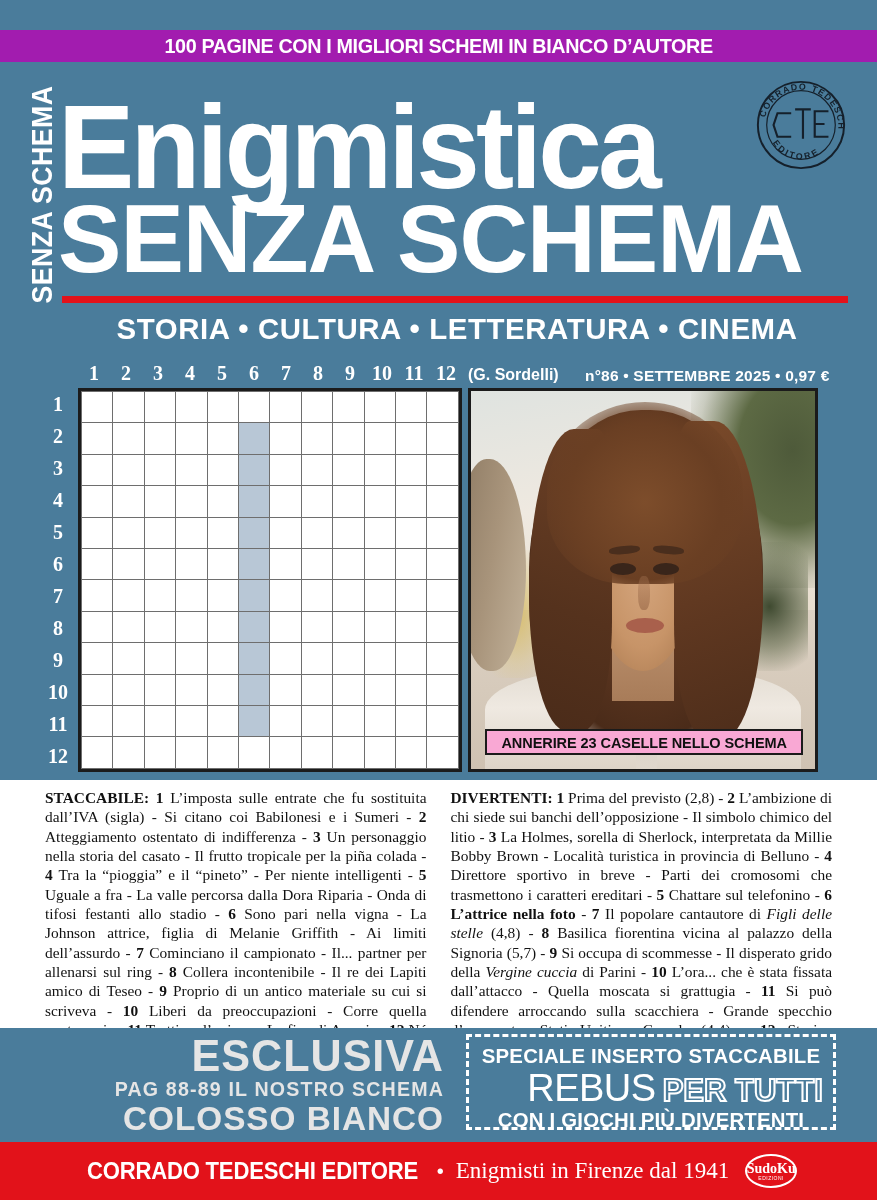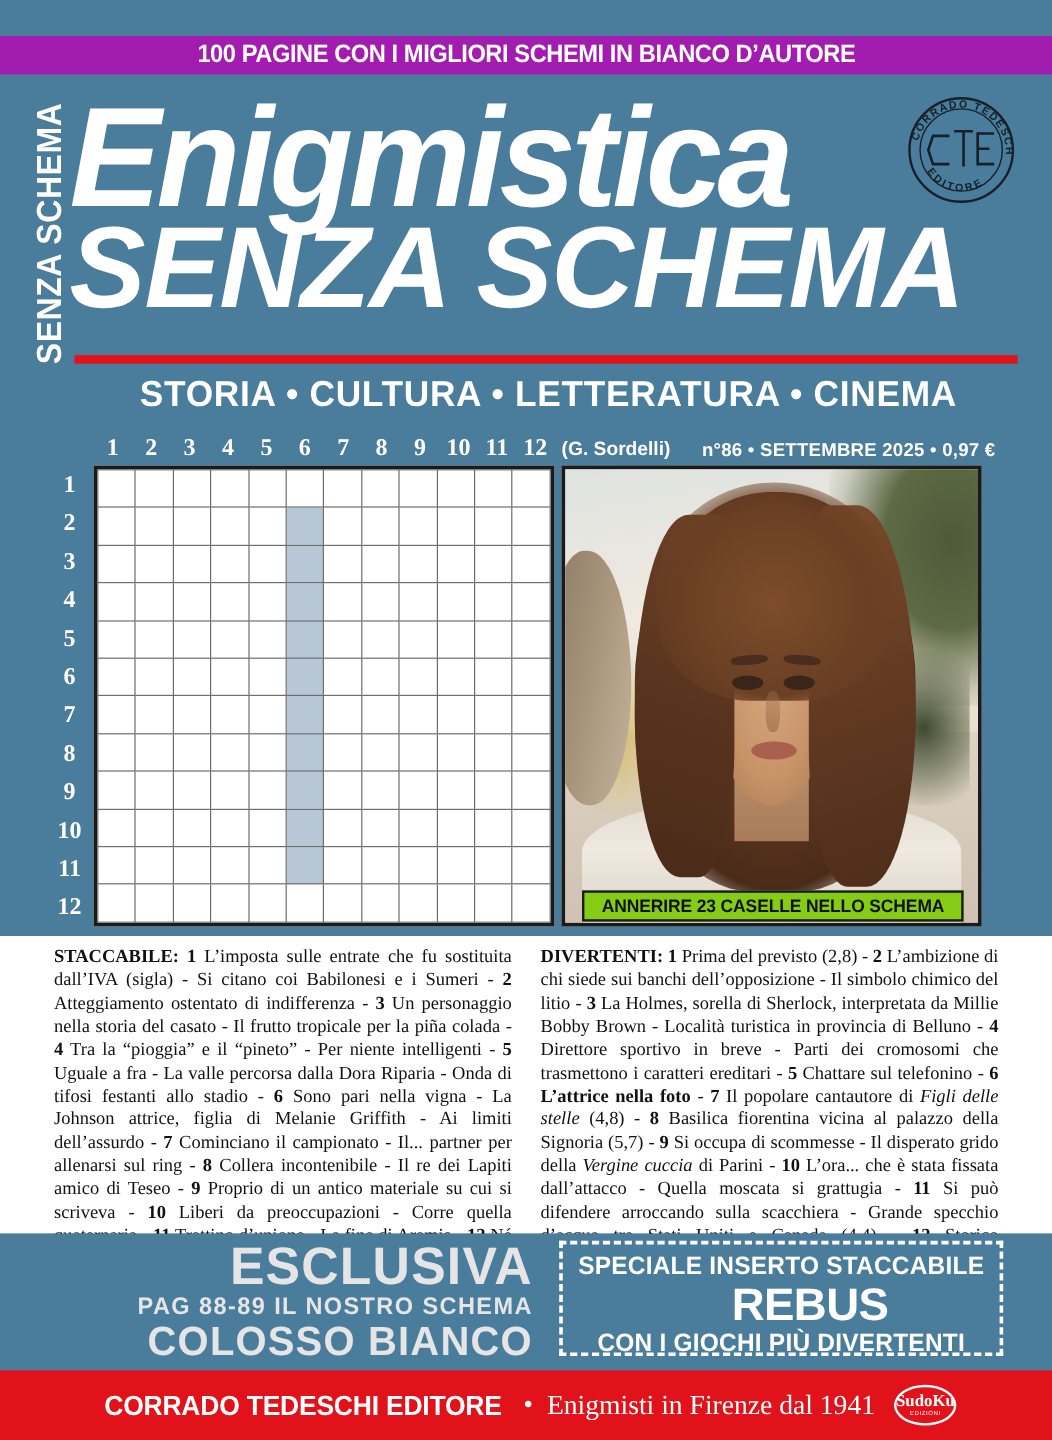--- a/index.html
+++ b/index.html
@@ -43,21 +43,21 @@
   .side-label-text {
     color: #ffffff;
     font-weight: bold;
     font-size: 29px;
     letter-spacing: 0.5px;
     transform: scaleX(0.92);
     white-space: nowrap;
   }
 
   
-  .masthead { position: absolute; left: 58px; top: 85px; width: 800px; font-style: italic; }
+  .masthead { position: absolute; left: 58px; top: 100px; width: 800px; }
   .title-main {
     color: #ffffff;
     font-weight: bold;
     font-size: 118px;
     line-height: 0.80;
     letter-spacing: -4px;
     transform: scaleX(0.97);
     transform-origin: left center;
     white-space: nowrap;
   }
@@ -242,23 +242,23 @@
     background: linear-gradient(180deg, rgba(170,120,85,0.35), rgba(150,102,70,0.6));
     border-radius: 40%;
   }
   .ph-lips {
     position: absolute; left: 45%; top: 60%;
     width: 11%; height: 4%;
     background: #a9604c;
     border-radius: 50%;
   }
   .photo-caption {
-    position: absolute; left: 14px; bottom: 1px;
+    position: absolute; left: 14px; bottom: 14px;
     width: 318px; height: 26px;
-    background: #84cc16;
+    background: #f9a8d4;
     border: 2px solid #1b1b1b;
     display: flex; align-items: center; justify-content: center;
   }
   .photo-caption span {
     color: #111111;
     font-weight: bold;
     font-size: 15px;
     letter-spacing: -0.1px;
     transform: scaleX(0.97);
     white-space: nowrap;
@@ -317,21 +317,21 @@
   }
   .promo-speciale {
     font-weight: bold; font-size: 21px; line-height: 1.1;
     letter-spacing: 0.2px; transform: scaleX(0.97);
   }
   .promo-rebus-row {
     display: flex; align-items: baseline; justify-content: center;
     gap: 7px; line-height: 1.0; margin: 2px 0 1px 0;
   }
   .promo-rebus {
-    font-weight: bold; font-size: 38px; letter-spacing: -0.5px; margin-left: 48px;
+    font-weight: normal; font-size: 38px; letter-spacing: -0.5px; margin-left: 48px;
   }
   .promo-pertutti {
     font-weight: bold; font-size: 31px; letter-spacing: 0px;
     color: transparent;
     -webkit-text-stroke: 2px #ffffff;
   }
   .promo-giochi {
     font-weight: bold; font-size: 21px; line-height: 1.1;
     letter-spacing: 0.2px; transform: scaleX(0.97);
   }
@@ -667,20 +667,21 @@
   <div class="promo-area">
     <div class="promo-left">
       <div class="promo-excl">ESCLUSIVA</div>
       <div class="promo-pag">PAG  88-89  IL  NOSTRO  SCHEMA</div>
       <div class="promo-colosso">COLOSSO  BIANCO</div>
     </div>
     <div class="promo-right">
       <div class="promo-speciale">SPECIALE INSERTO STACCABILE</div>
       <div class="promo-rebus-row">
         <span class="promo-rebus">REBUS</span>
+        <span class="promo-pertutti">PER TUTTI</span>
       </div>
       <div class="promo-giochi">CON I GIOCHI PIÙ DIVERTENTI</div>
     </div>
   </div>
 
   <div class="footer">
     <span class="footer-brand">CORRADO TEDESCHI EDITORE</span>
     <span class="footer-dot">•</span>
     <span class="footer-tag">Enigmisti in Firenze dal 1941</span>
     <span class="sudoku-logo">

